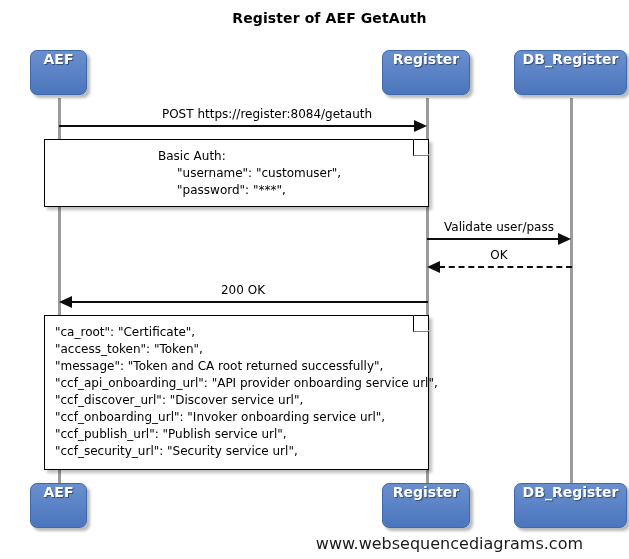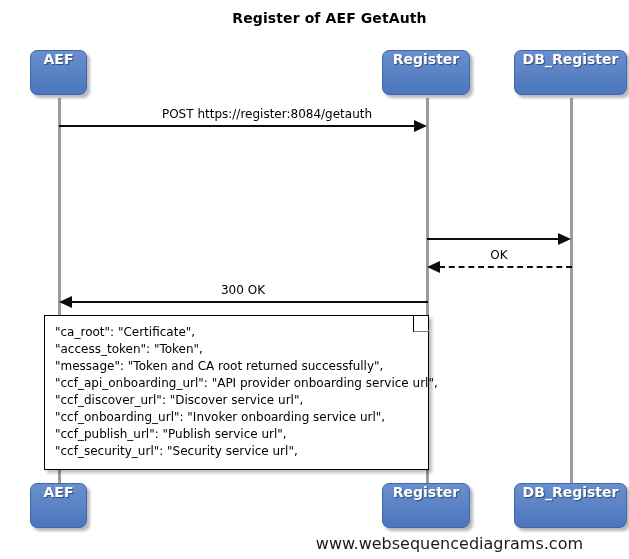--- a/index.html
+++ b/index.html
@@ -131,29 +131,36 @@
     <span>Register</span>
   </div>
   <div class="actor-box" style="left:499px; top:50px; width:113px; height:45px;">
     <span>DB_Register</span>
   </div>
 
   <div class="msg-label" style="left:44px; top:107px; width:368px;padding-left:24px;">POST https://register:8084/getauth</div>
   <div class="msg-line" style="left:44px; top:125px; width:357px;"></div>
   <div class="arrow-head right" style="left:399px; top:120px;"></div>
 
+  <div class="note" style="left:29px; top:139px; width:385px; height:68px;">
+    <div class="note-clip"></div>
+    <div class="note-text" style="left:113px; top:8px;">Basic Auth:</div>
+    <div class="note-text" style="left:113px; top:25px;">     "username": "customuser",</div>
+    <div class="note-text" style="left:113px; top:42px;">     "password": "***",</div>
+  </div>
 
+  <div class="msg-label" style="left:412px; top:220px; width:144px;">Validate user/pass</div>
   <div class="msg-line" style="left:412px; top:238px; width:133px;"></div>
   <div class="arrow-head right" style="left:543px; top:233px;"></div>
 
   <div class="msg-label" style="left:412px; top:248px; width:144px;">OK</div>
   <div class="msg-line dashed" style="left:424px; top:266px; width:133px;"></div>
   <div class="arrow-head left" style="left:412px; top:261px;"></div>
 
-  <div class="msg-label" style="left:44px; top:283px; width:368px;">300 OK</div>
+  <div class="msg-label" style="left:44px; top:283px; width:368px;">200 OK</div>
   <div class="msg-line" style="left:56px; top:301px; width:357px;"></div>
   <div class="arrow-head left" style="left:44px; top:296px;"></div>
 
   <div class="note" style="left:29px; top:315px; width:385px; height:155px;">
     <div class="note-clip"></div>
     <div class="note-text" style="left:10px; top:8px;">"ca_root": "Certificate",</div>
     <div class="note-text" style="left:10px; top:25px;">"access_token": "Token",</div>
     <div class="note-text" style="left:10px; top:42px;">"message": "Token and CA root returned successfully",</div>
     <div class="note-text" style="left:10px; top:59px;">"ccf_api_onboarding_url": "API provider onboarding service url",</div>
     <div class="note-text" style="left:10px; top:76px;">"ccf_discover_url": "Discover service url",</div>

